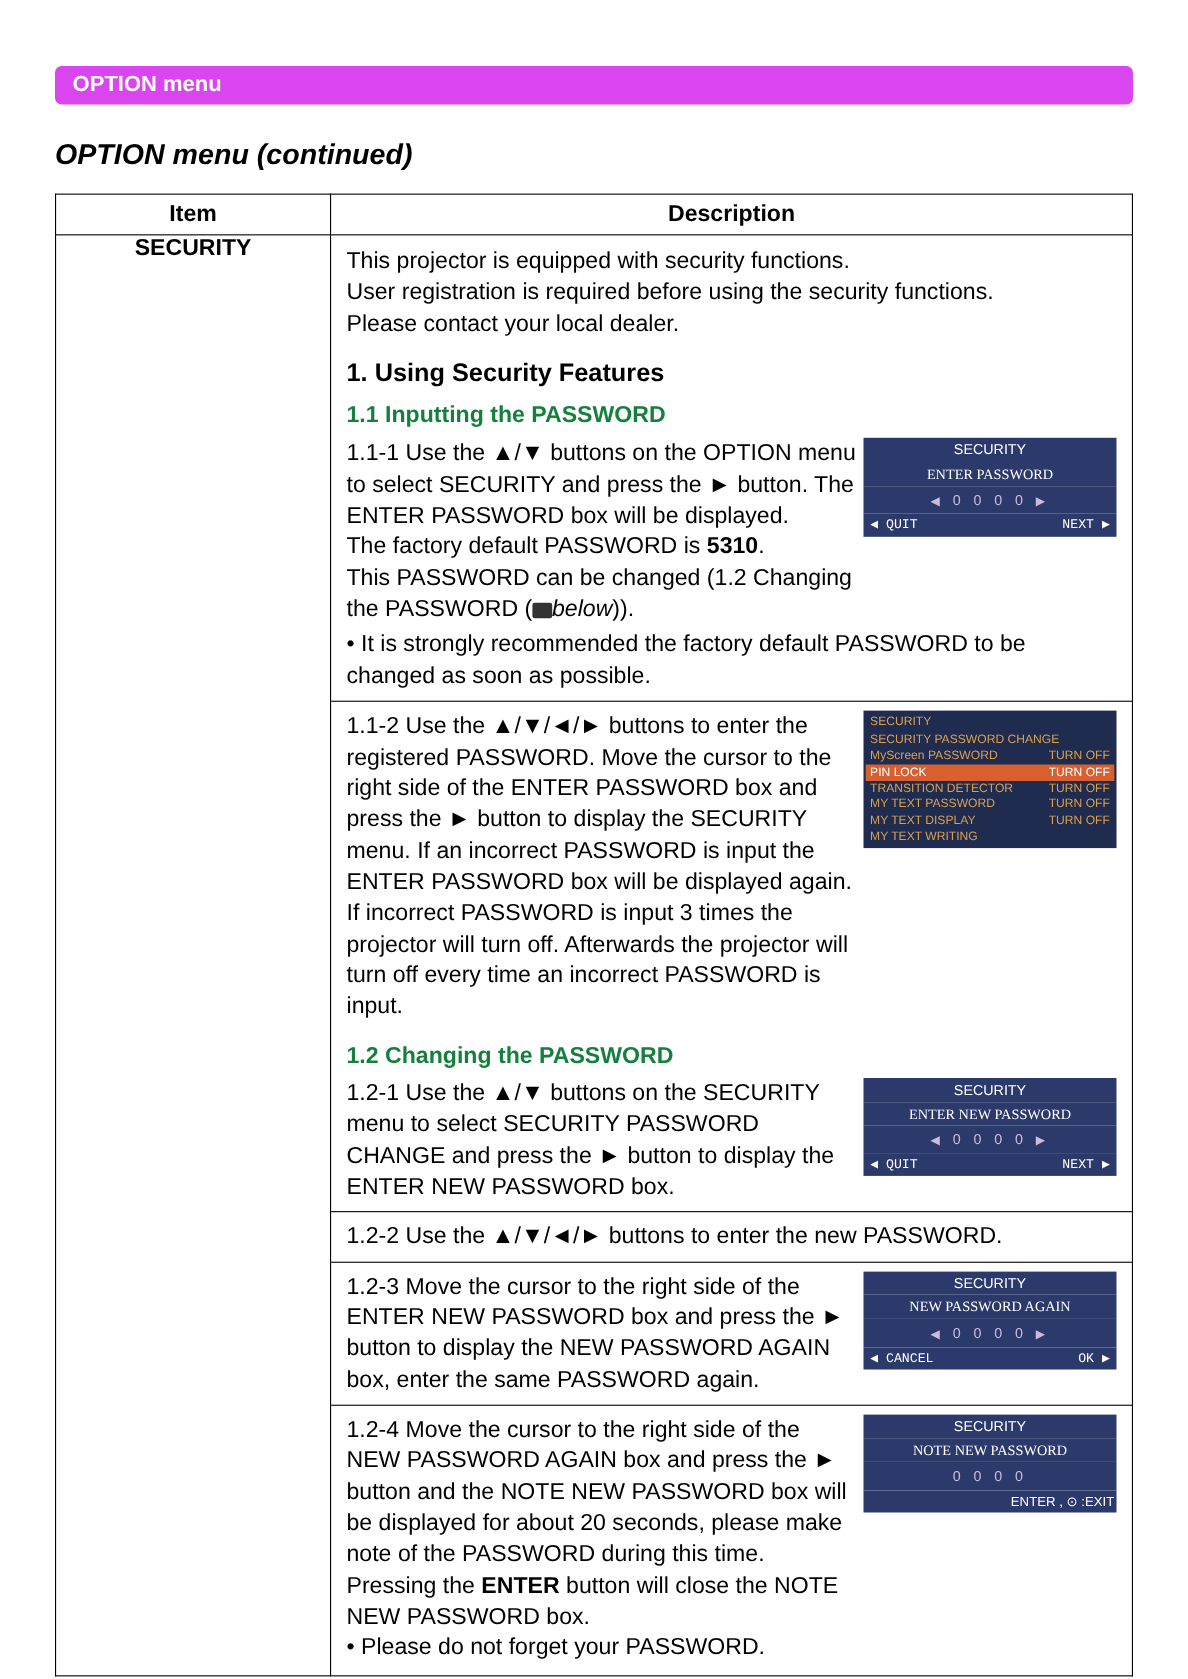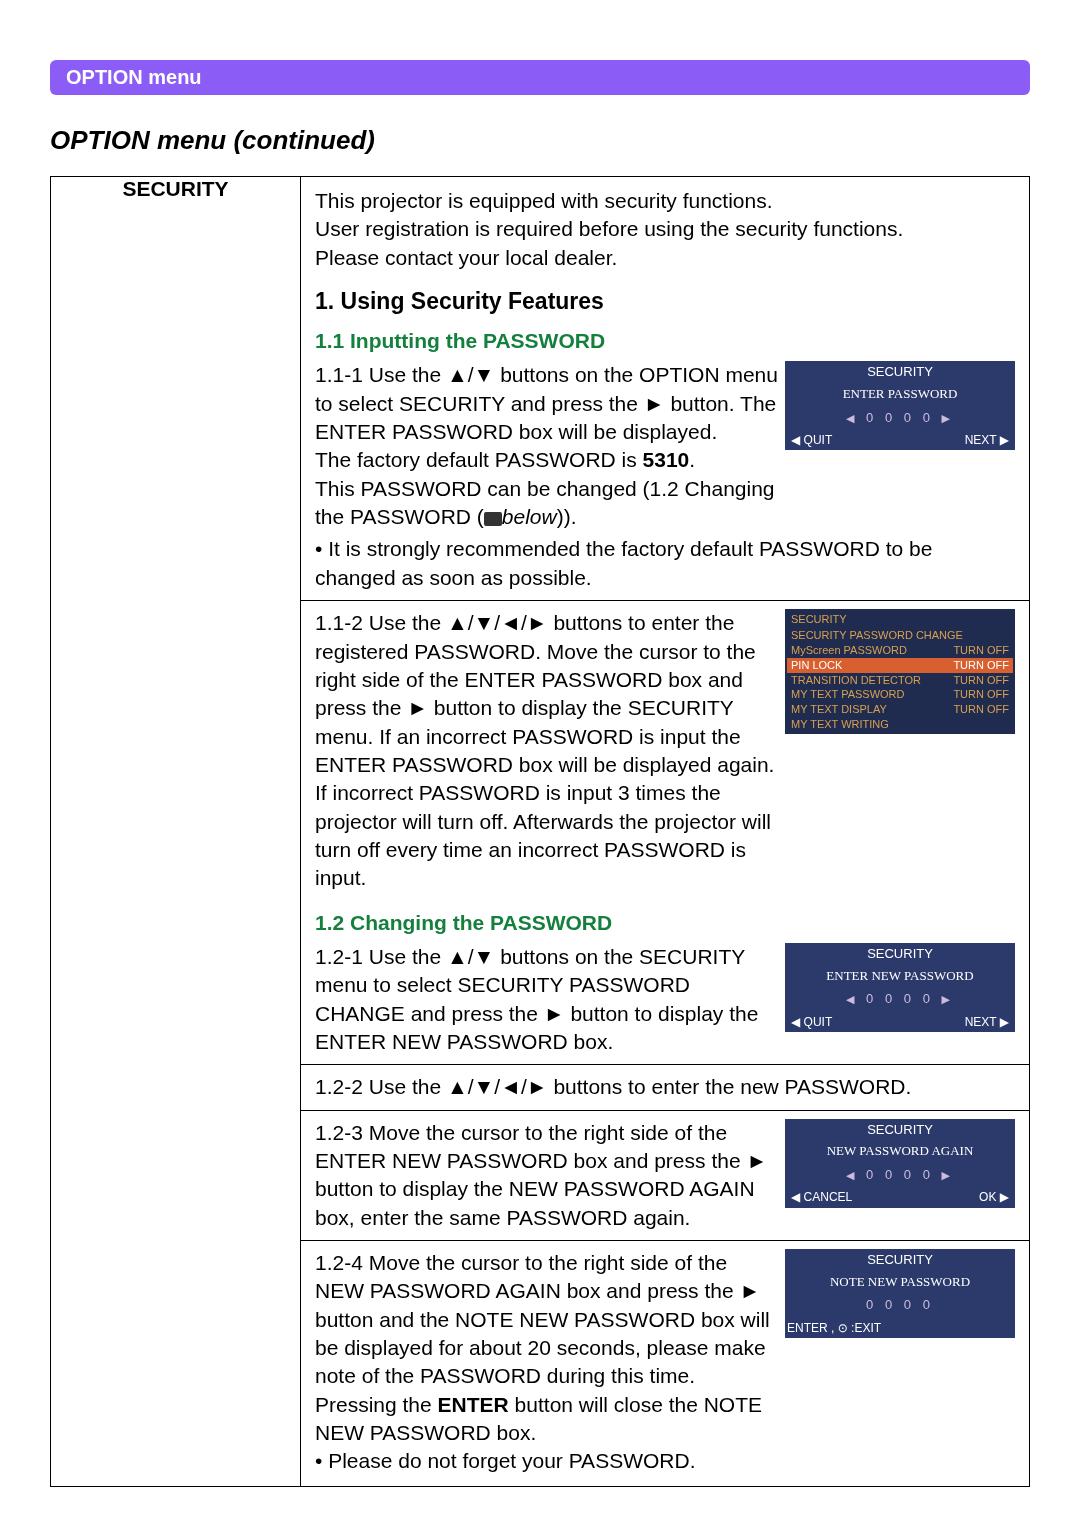--- a/index.html
+++ b/index.html
@@ -5,21 +5,21 @@
   * { box-sizing: border-box; margin: 0; padding: 0; }
   body {
     font-family: Arial, Helvetica, sans-serif;
     background: #fff;
     width: 1080px;
     height: 1526px;
     padding: 60px 50px;
     color: #000;
   }
   .header-bar {
-    background: #8b5cf6;
+    background: #d946ef;
     border-radius: 6px;
     padding: 6px 16px;
     color: #fff;
     font-weight: bold;
     font-size: 20px;
     margin-bottom: 30px;
   }
   .section-title {
     font-style: italic;
     font-weight: bold;
@@ -81,25 +81,26 @@
     padding: 4px;
     color: #cbd;
   }
   .osd .digits .arrow { color: #cbd; font-size: 11px; }
   .osd .footer {
     display: flex;
     justify-content: space-between;
     background: #2b3a6b;
     padding: 2px 6px;
     font-size: 12px;
+    font-family: Liberation Mono, monospace;
   }
   .osd .footer .left::before { content: "◀ "; }
   .osd .footer .right::after { content: " ▶"; }
   .osd .footerC {
-    text-align: left;
+    text-align: right;
     background: #2b3a6b;
     padding: 2px;
     font-size: 12px;
   }
   .osd-menu {
     font-size: 11px;
     width: 230px;
     background: #1f2b4f;
     color: #d8a050;
     flex-shrink: 0;
@@ -133,20 +134,24 @@
 <body>
 
 <div class="header-bar">
   <span>OPTION menu</span>
 </div>
 
 <div class="section-title">OPTION menu (continued)</div>
 
 <table class="main">
   <tbody>
+      <tr>
+    <th>Item</th>
+    <th>Description</th>
+  </tr>
   <tr>
     <td class="item-cell">SECURITY</td>
     <td class="desc-cell">
 
       <div>This projector is equipped with security functions.</div>
       <div>User registration is required before using the security functions.</div>
       <div>Please contact your local dealer.</div>
 
       <div class="h-using">1. Using Security Features</div>
       <div class="h-sub">1.1 Inputting the PASSWORD</div>

